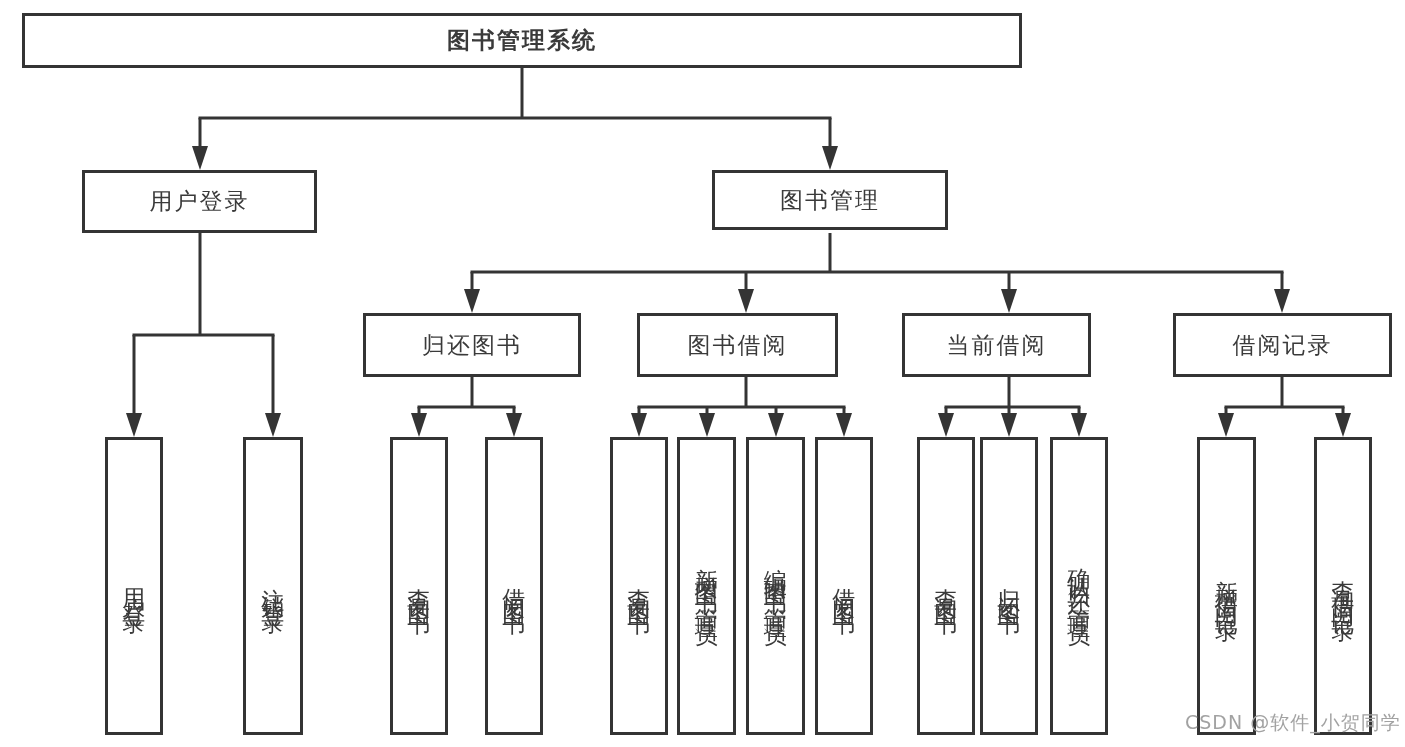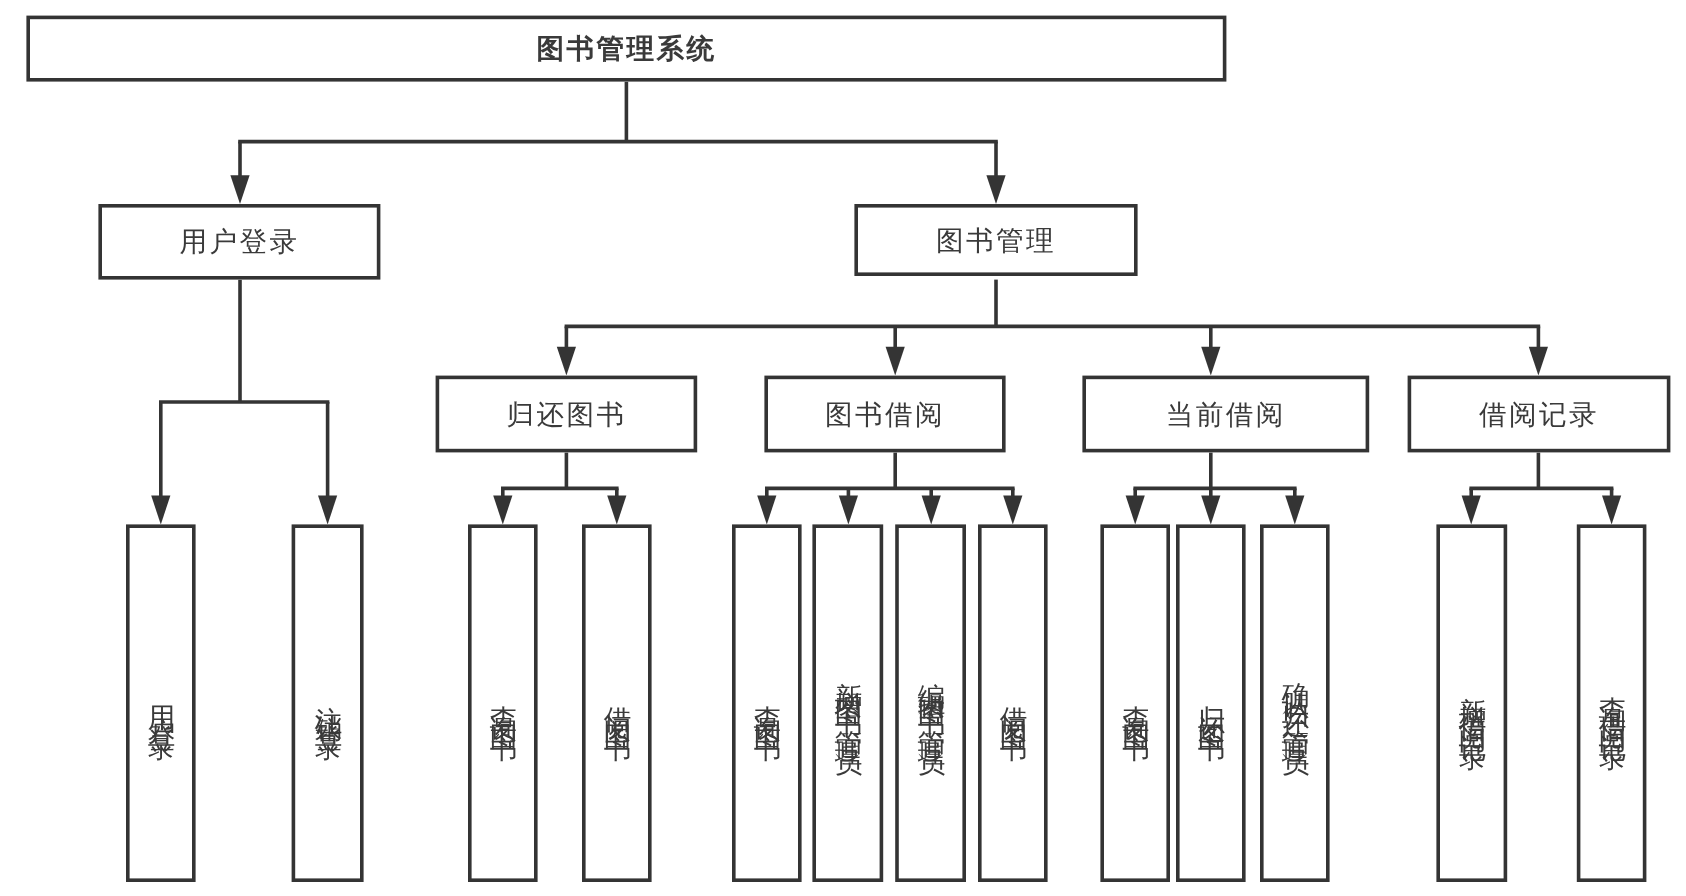--- a/index.html
+++ b/index.html
@@ -107,21 +107,21 @@
   <div class="node" style="left:712px;top:170px;width:236px;height:60px;">
     <span>图书管理</span>
   </div>
 
   <div class="node" style="left:363px;top:313px;width:218px;height:64px;">
     <span>归还图书</span>
   </div>
   <div class="node" style="left:637px;top:313px;width:201px;height:64px;">
     <span>图书借阅</span>
   </div>
-  <div class="node" style="left:902px;top:313px;width:239px;height:64px;">
+  <div class="node" style="left:902px;top:313px;width:189px;height:64px;">
     <span>当前借阅</span>
   </div>
   <div class="node" style="left:1173px;top:313px;width:219px;height:64px;">
     <span>借阅记录</span>
   </div>
 
   <div class="node vnode" style="left:105px;top:437px;width:58px;height:298px;">
     <span>用户登录</span>
   </div>
   <div class="node vnode" style="left:243px;top:437px;width:60px;height:298px;">
@@ -158,14 +158,15 @@
     <span>确认归还（管理员）</span>
   </div>
 
   <div class="node vnode" style="left:1197px;top:437px;width:59px;height:298px;">
     <span>新增借阅记录</span>
   </div>
   <div class="node vnode" style="left:1314px;top:437px;width:58px;height:298px;">
     <span>查询借阅记录</span>
   </div>
 
+  <div class="watermark">CSDN @软件_小贺同学</div>
 
 </div>
 
 </body></html>

